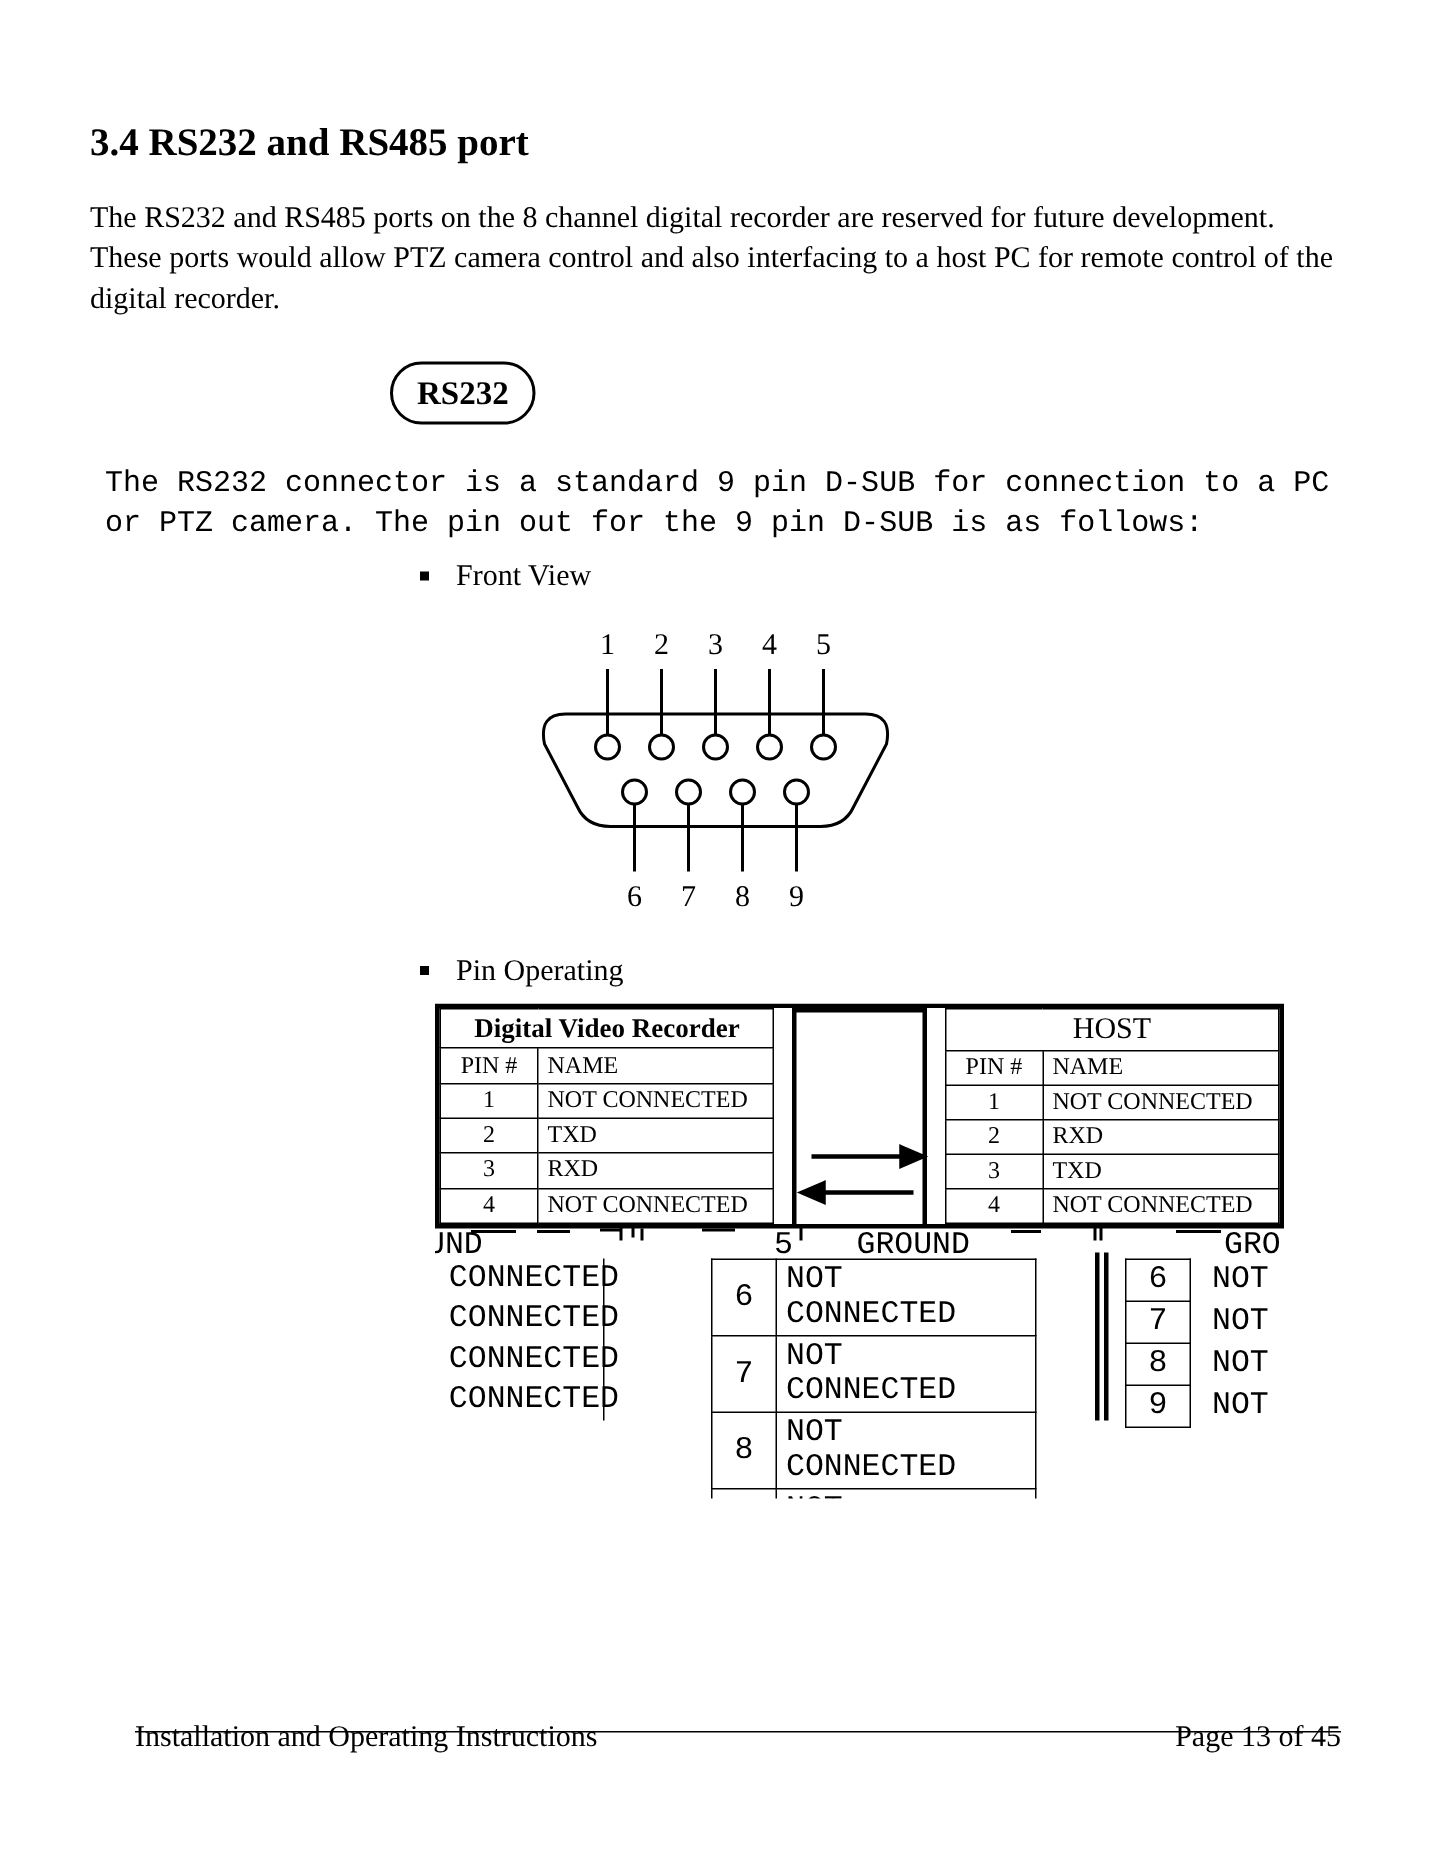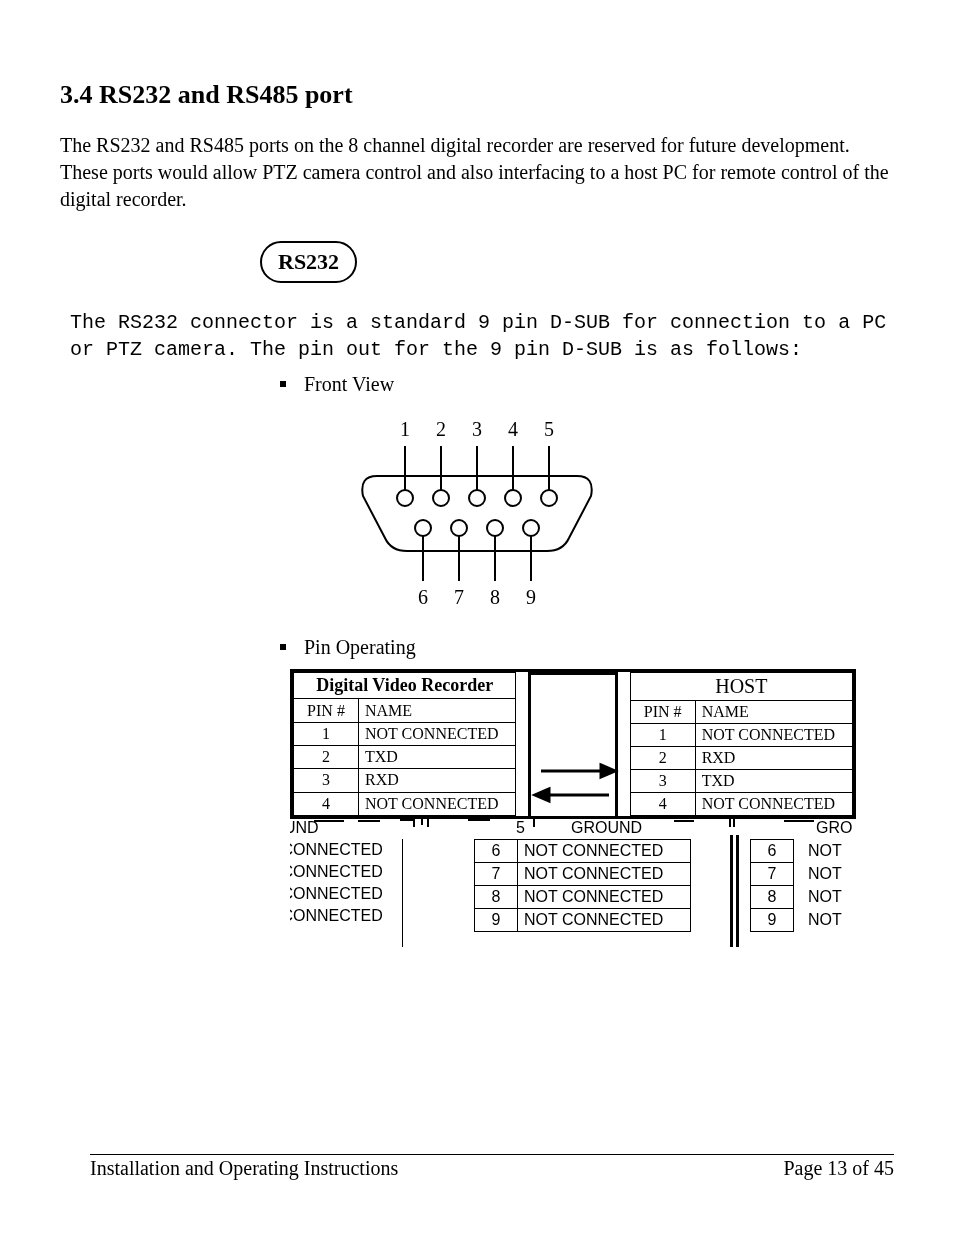--- a/index.html
+++ b/index.html
@@ -112,22 +112,22 @@
     left: 0;
   }
   
   .mess {
     position: relative;
     width: 620px;
     height: 140px;
     margin-top: -2px;
   }
   .mess span, .mess td, .mess th {
-    font-size: 16px;
-    font-family: Liberation Sans, sans-serif;
+    font-size: 21px;
+    font-family: Liberation Mono, monospace;
   }
   .mess .strip {
     position: absolute;
     border-collapse: collapse;
   }
   .mess .strip td {
     border: 1.5px solid #000;
     padding: 2px 6px;
     background: #fff;
   }
@@ -145,21 +145,21 @@
   }
   .footer-sep {
     position: absolute;
     left: 90px;
     right: 60px;
     bottom: 80px;
     border-top: 1px solid #000;
   }
   .footer {
     position: absolute;
-    bottom: 55px;
+    bottom: 65px;
     left: 90px;
     right: 60px;
     display: flex;
     justify-content: space-between;
     font-size: 20px;
   }
 </style>
 </head>
 <body>
 

